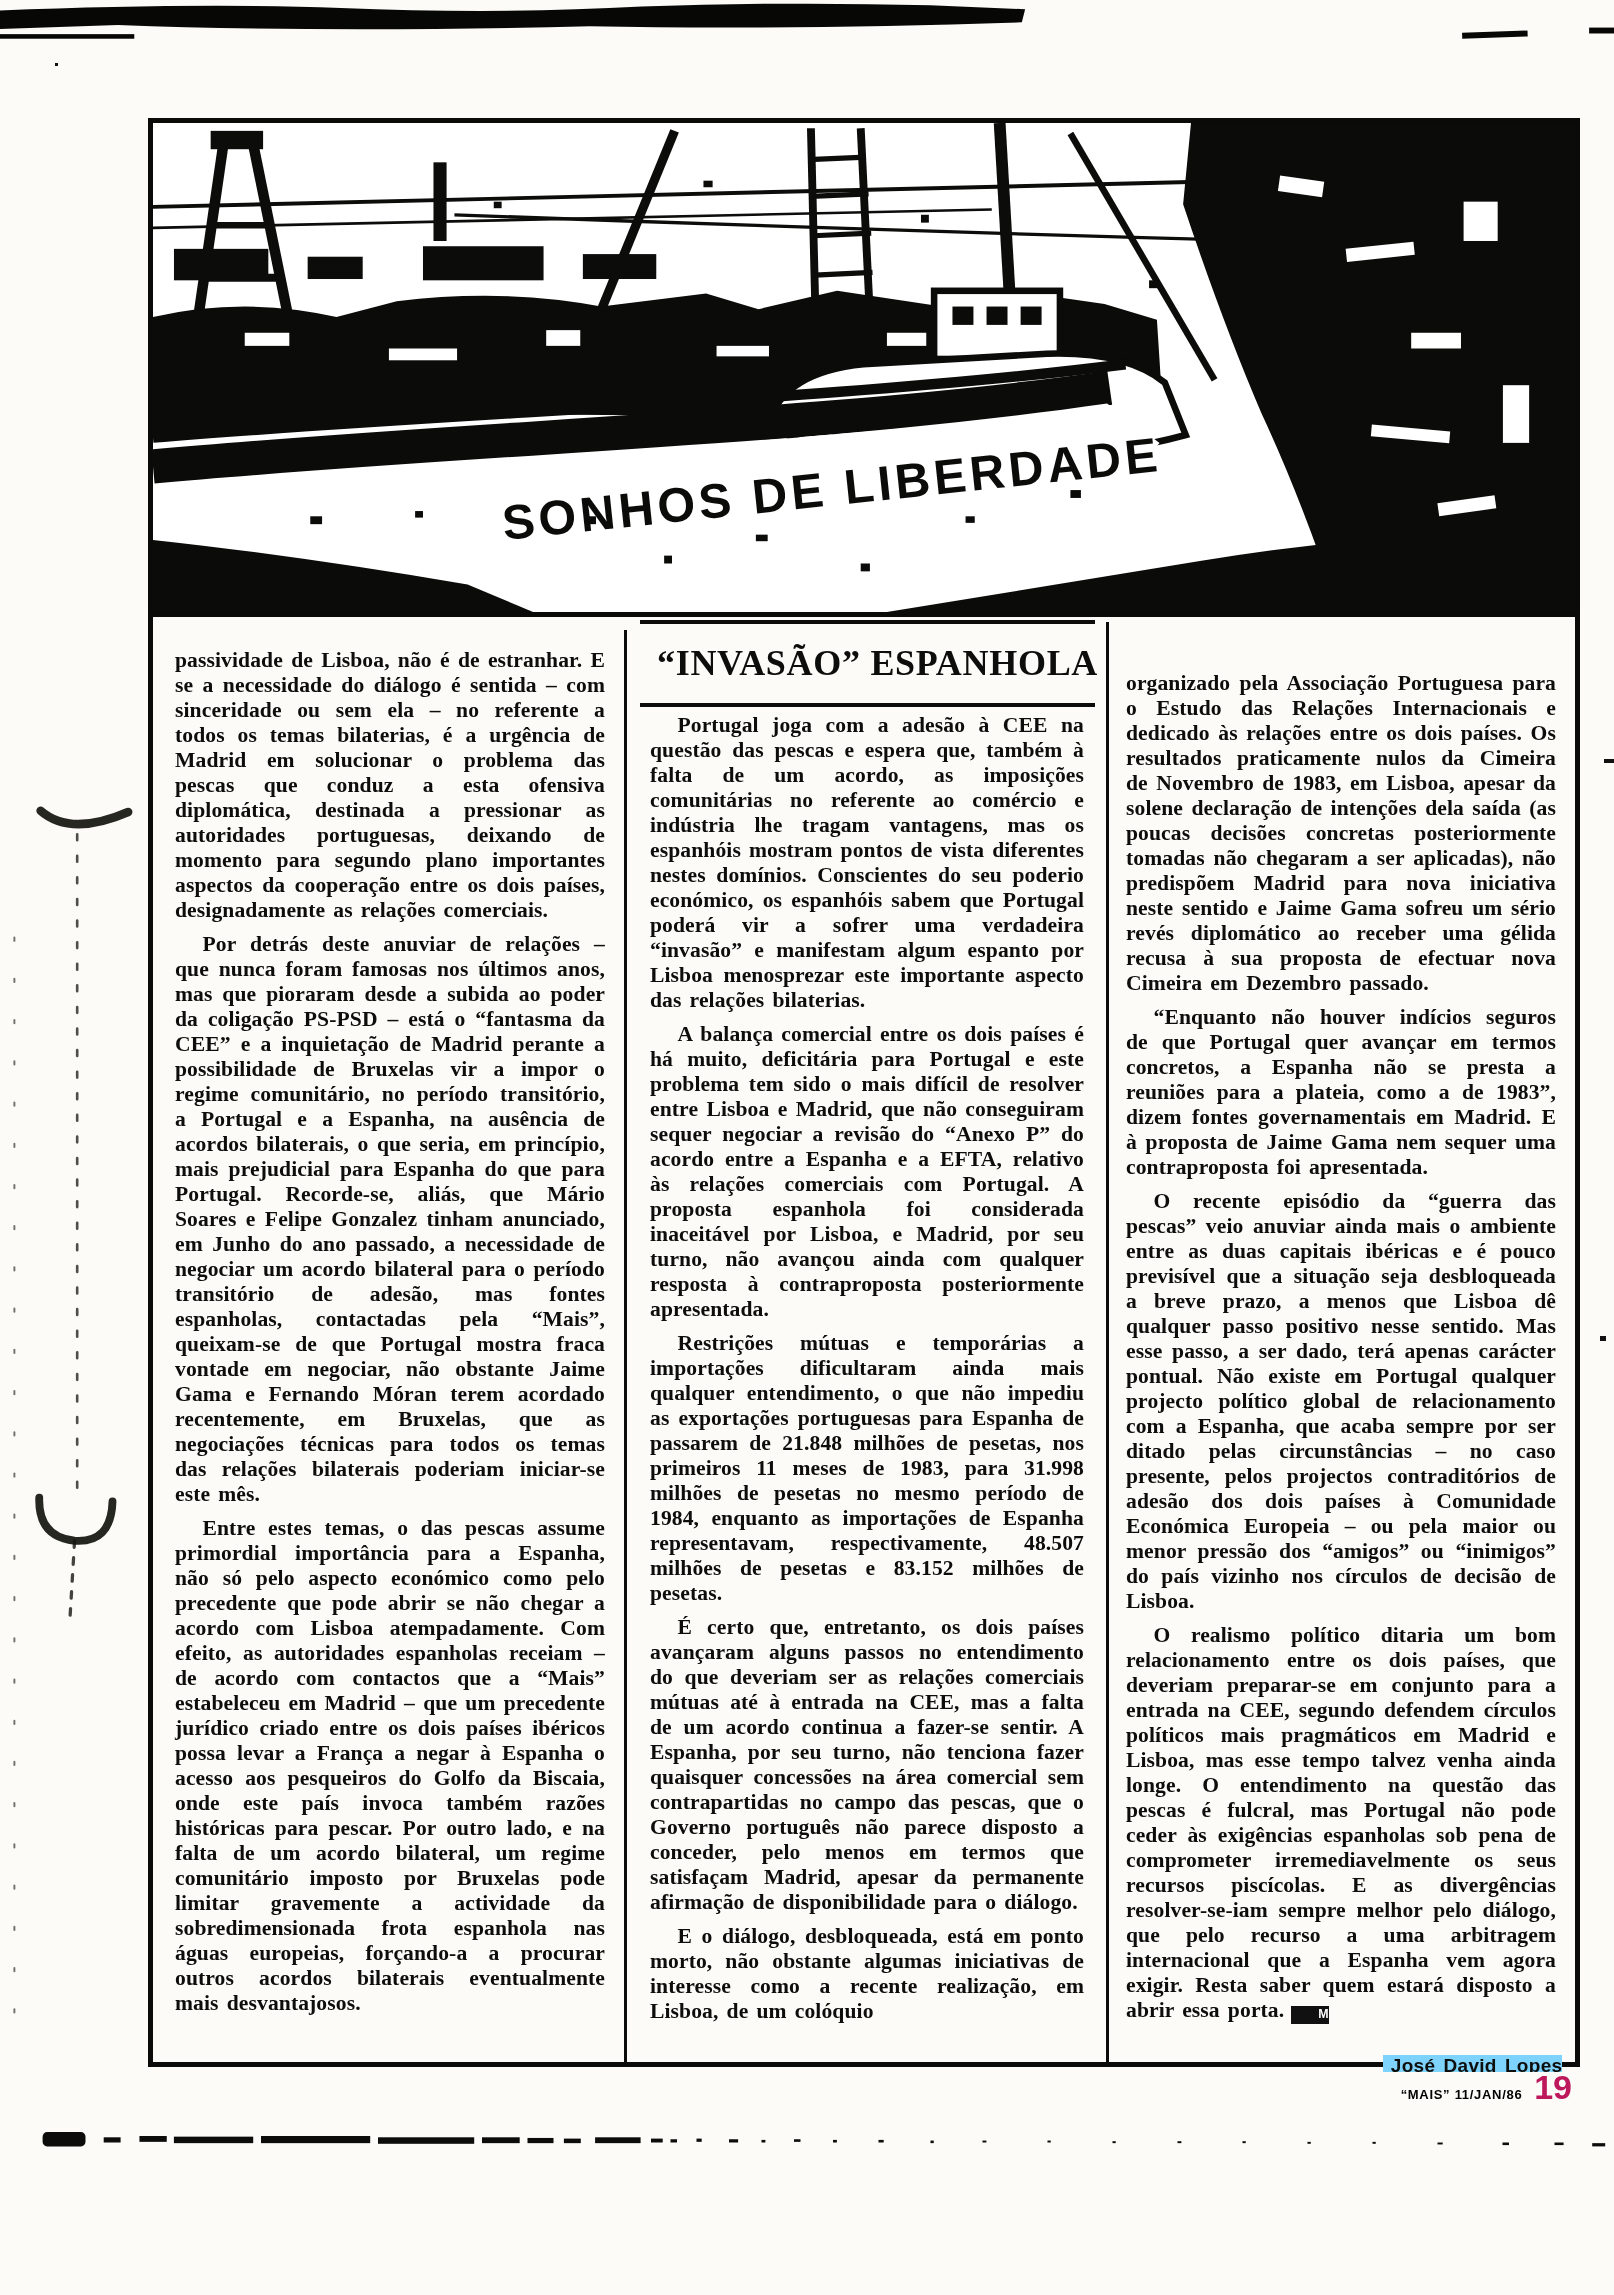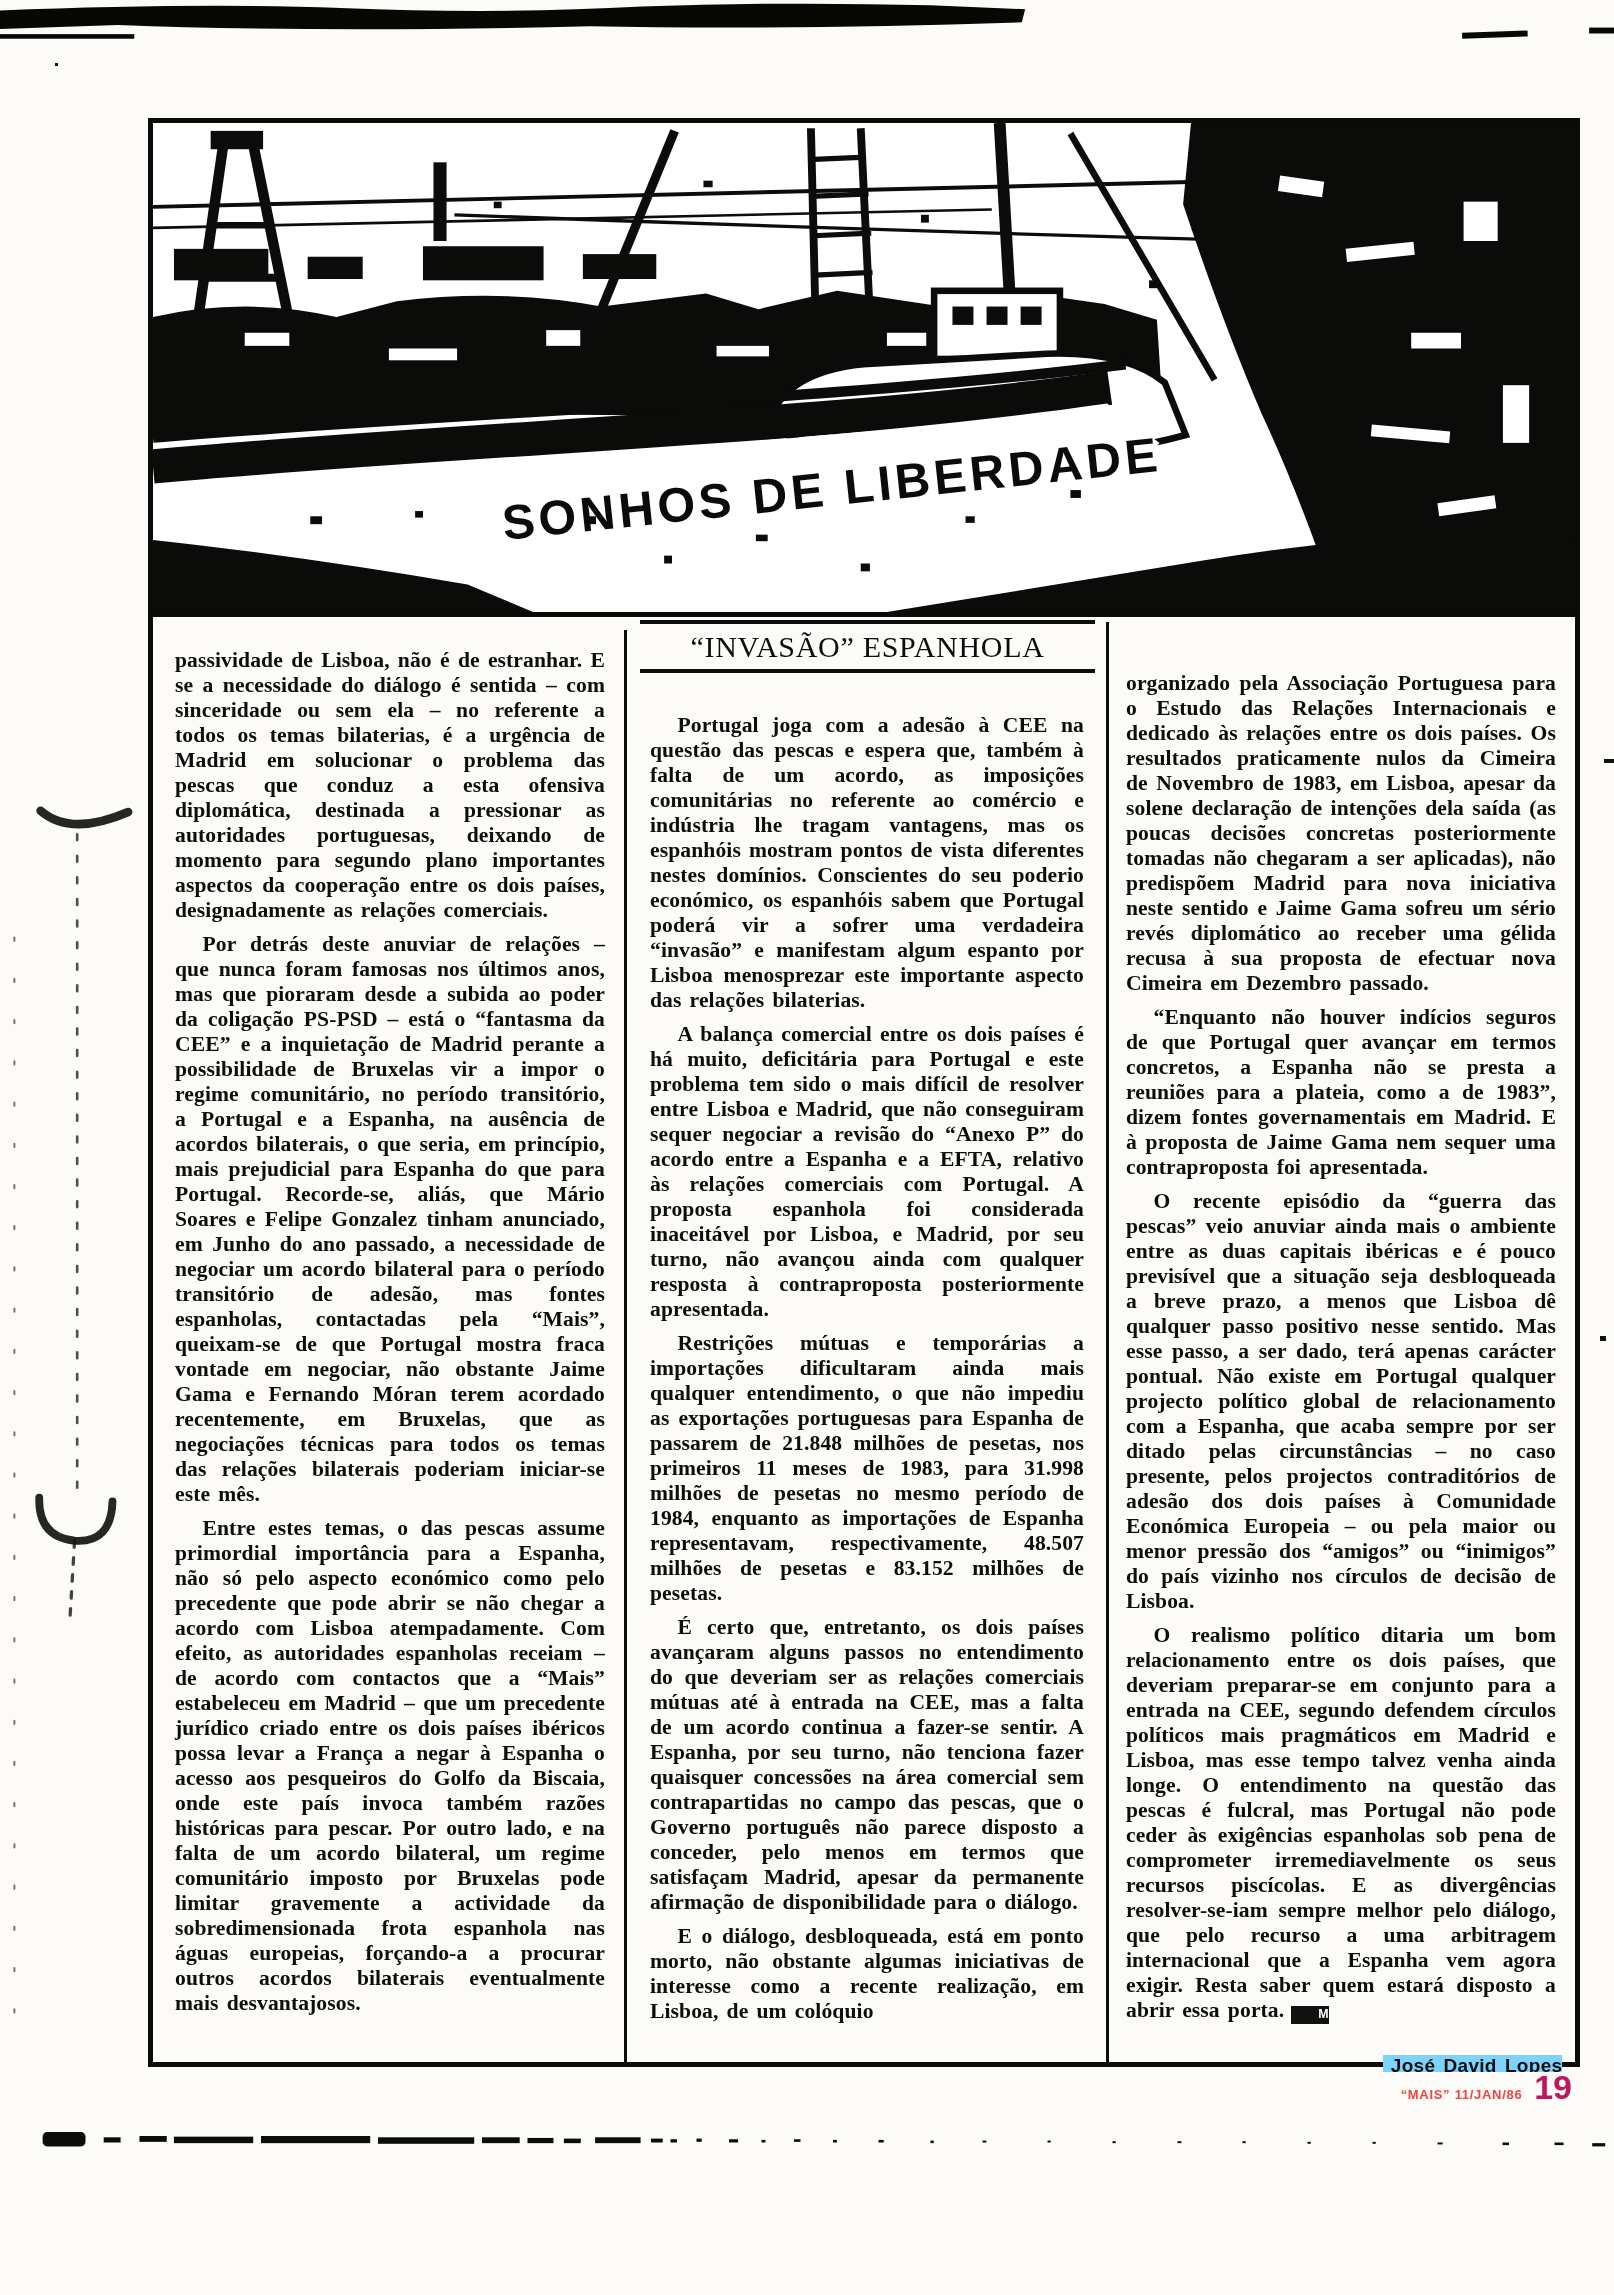--- a/index.html
+++ b/index.html
@@ -12,39 +12,39 @@
   .rail{position:absolute;background:#0b0b0a;}
 
   
   .photo-frame{position:absolute;left:148px;top:118px;width:1432px;height:499px;
                border:5.2px solid #0a0a09;box-sizing:border-box;background:#fff;}
 
   
   .headline-block{position:absolute;left:640px;top:620px;width:455px;
                   border-top:4.6px solid #0c0c0b;border-bottom:4.6px solid #0c0c0b;
                   padding:6.6px 0 7.9px 0;box-sizing:border-box;}
-  .headline-block h1{margin:0;text-align:center;font-size:30px;line-height:31px;
-                     font-weight:400;letter-spacing:0.7px;white-space:nowrap;}
+  .headline-block h1{margin:17px;text-align:center;font-size:36px;line-height:31px;
+                     font-weight:700;letter-spacing:0.7px;white-space:nowrap;}
 
   
   .col{position:absolute;text-align:justify;font-weight:700;font-size:21.6px;line-height:25px;
        letter-spacing:0.1px;word-spacing:2.6px;overflow:hidden;hyphens:auto;}
   .col p{margin:9px;text-indent:27.5px;}
   .col p.noind{text-indent:0;}
 
   .endmark{display:inline-block;min-width:20.3px;height:17.7px;background:#111;color:#fff;
            font:700 12.4px/17.7px "Liberation Sans",sans-serif;text-align:center;
            margin-left:6.6px;vertical-align:-1.3px;letter-spacing:0;}
   .byline{position:absolute;right:2.6px;bottom:-5.2px;font:700 19px "Liberation Sans",sans-serif;
           letter-spacing:0.3px;background:#7dd3fc;padding-left:7.9px;white-space:nowrap;}
 
   
   .footer{position:absolute;left:1310px;top:2068px;width:262px;display:flex;
           justify-content:flex-end;align-items:baseline;gap:11.8px;}
-  .credit{font:700 13px "Liberation Sans",sans-serif;letter-spacing:0.7px;color:#ef4444;}
+  .credit{font:700 13px "Liberation Sans",sans-serif;letter-spacing:0.7px;color:#000000;}
   .pagenum{font:700 34px "Liberation Sans",sans-serif;color:#be185d;}
 
   .speck{position:absolute;background:#111;}
 </style>
 </head>
 <body>
 
 <div class="page">
 
   <svg class="abs" style="left:0;top:0" width="1614" height="46" viewBox="0 0 2464 70">

